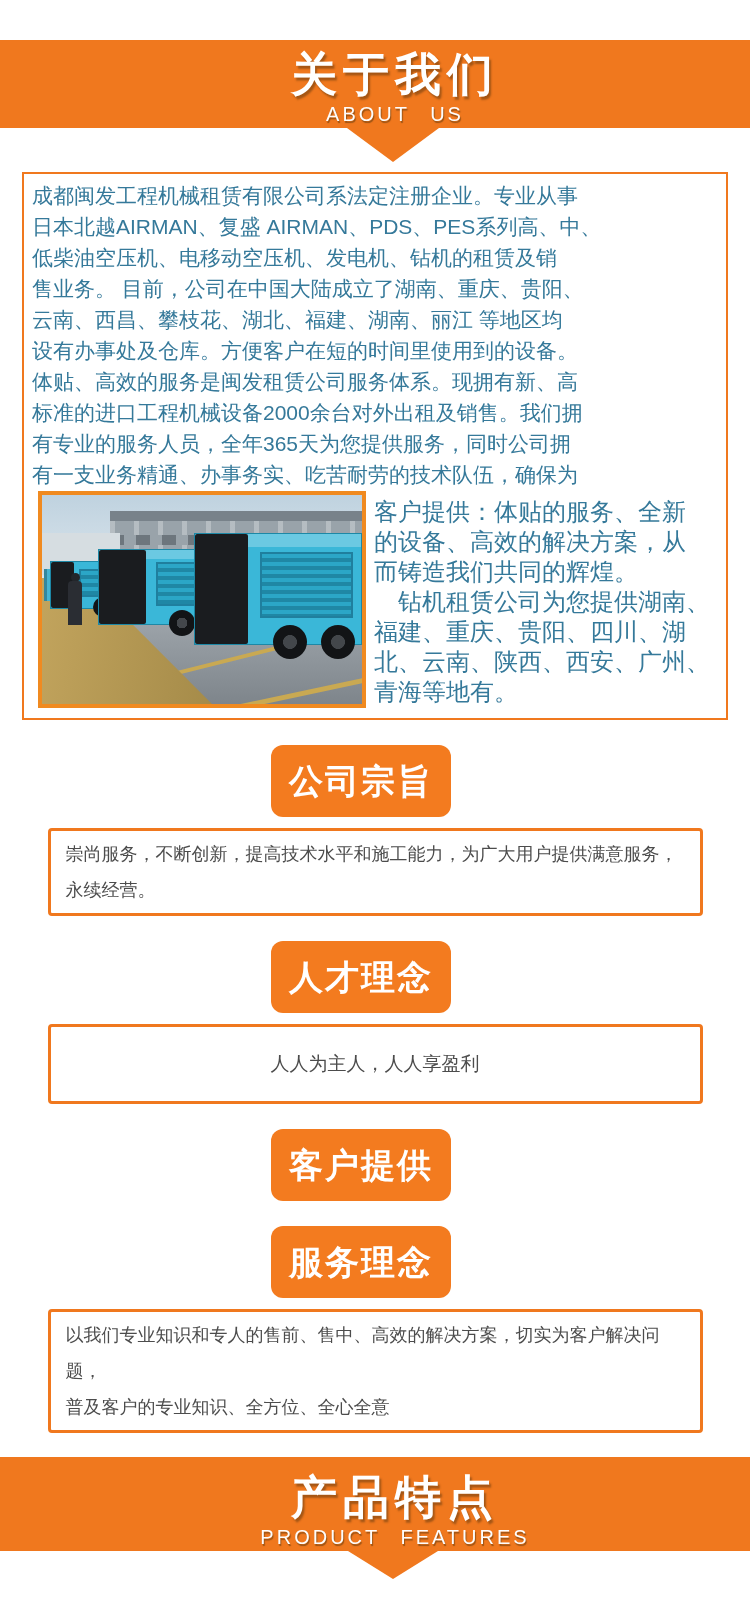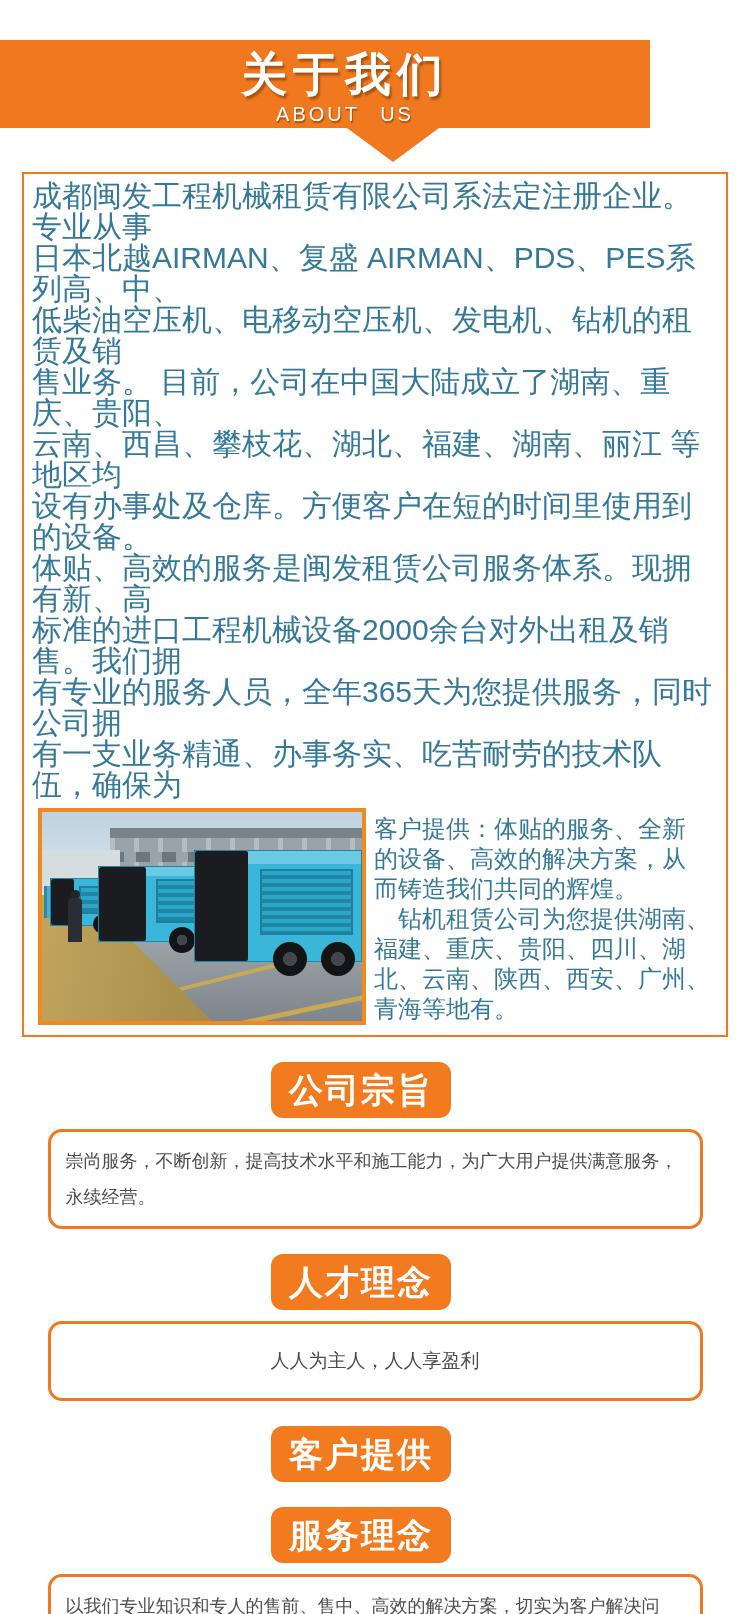--- a/index.html
+++ b/index.html
@@ -11,21 +11,21 @@
   *{margin:0;padding:0;box-sizing:border-box;}
   html,body{background:#ffffff;}
   body{
     width:750px;margin:0 auto;
     font-family:"Liberation Sans","DejaVu Sans",sans-serif;
     -webkit-font-smoothing:antialiased;
   }
   .page{width:750px;min-height:1614px;background:#fff;overflow:hidden;}
 
   
-  .banner{width:650px;background:var(--orange);text-align:center;color:#fff;}
+  .banner{width:750px;background:var(--orange);text-align:center;color:#fff;}
   .banner-top{margin-top:40px;height:88px;padding-top:6px;}
   .banner-bottom{margin-top:24px;height:94px;padding-top:12px;}
   .banner-inner{transform:translateX(20px);}
   .banner-title{
     font-size:46px;font-weight:bold;letter-spacing:6px;line-height:56px;
     text-shadow:2px 3px 2px rgba(70,45,10,.45);
   }
   .banner-sub{
     font-size:20px;letter-spacing:3px;word-spacing:12px;line-height:24px;
     color:#fdfdfd;text-shadow:1px 2px 1px rgba(70,45,10,.5);
@@ -34,24 +34,24 @@
     border-left:46px solid transparent;border-right:46px solid transparent;
     border-top:34px solid var(--orange);}
   .tri-bottom{border-left-width:45px;border-right-width:45px;border-top-width:28px;}
 
   
   .intro-box{
     width:706px;margin:10px auto 0;border:2px solid var(--orange);
     background:#fff;padding:6px 6px 10px 6px;
   }
   .intro-text{
-    font-size:30px;line-height:31px;color:var(--intro-blue);
+    font-size:21px;line-height:31px;color:var(--intro-blue);
     white-space:pre-line;padding:0 2px;
   }
-  .media-row{display:flex;align-items:flex-start;margin-top:8px;}
+  .media-row{display:flex;align-items:flex-start;margin-top:1px;}
   .photo{
     flex:none;width:328px;height:217px;border:4px solid #F08A20;
     margin-left:8px;position:relative;overflow:hidden;background:#cfdbe3;
   }
   .side-text{
     margin-left:8px;width:352px;padding-top:6px;
     font-size:24px;line-height:30px;color:var(--intro-blue);white-space:pre-line;
   }
 
   
@@ -85,26 +85,26 @@
   .t3{left:152px;top:38px;width:168px;height:112px;}
   .ph-person{left:26px;top:86px;width:14px;height:44px;background:#2a2d33;border-radius:4px 4px 0 0;}
   .ph-head{left:29px;top:78px;width:9px;height:9px;border-radius:50%;background:#23262b;}
 
   
   .idea{margin-top:25px;}
   .pill-row{text-align:center;transform:translateX(-14px);}
   .pill{
     display:inline-block;background:var(--orange-btn);color:#fff;
     font-size:34px;font-weight:bold;letter-spacing:2px;
-    padding:8px 18px;border-radius:12px;line-height:40px;
+    padding:16px 18px;border-radius:12px;line-height:40px;
   }
   .idea-box{
     width:655px;min-height:80px;margin:11px auto 0;
-    border:3px solid var(--orange);border-radius:14px;
-    padding:11px 15px;background:#fff;
+    border:3px solid var(--orange);border-radius:4px;
+    padding:5px 15px;background:#fff;
   }
   .idea-box p{
     font-size:18px;line-height:36px;color:var(--body-gray);white-space:pre-line;
   }
   .idea-box.center{display:flex;align-items:center;justify-content:center;}
   .idea-box.center p{text-align:center;font-size:19px;}
   .bottom-spacer{height:44px;}
 </style>
 </head>
 <body>

